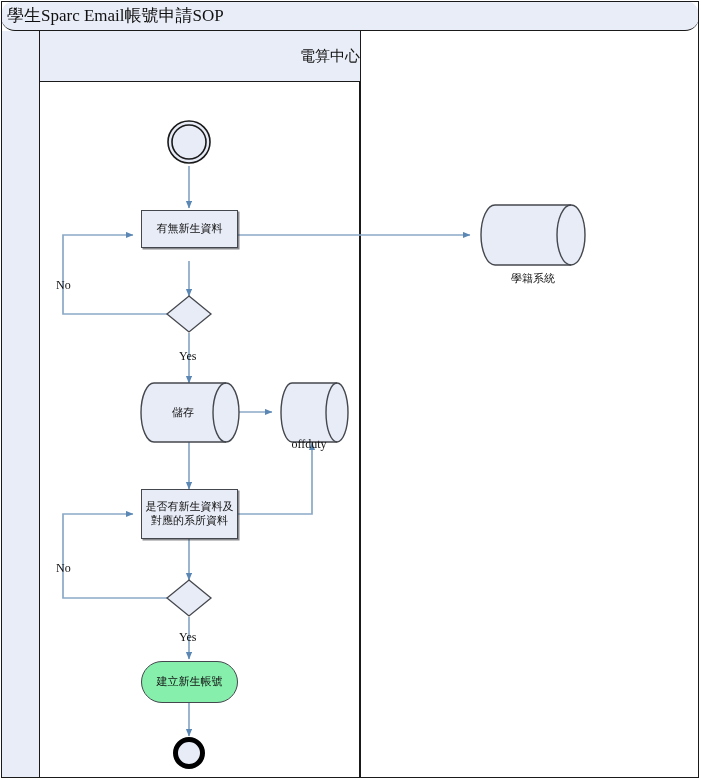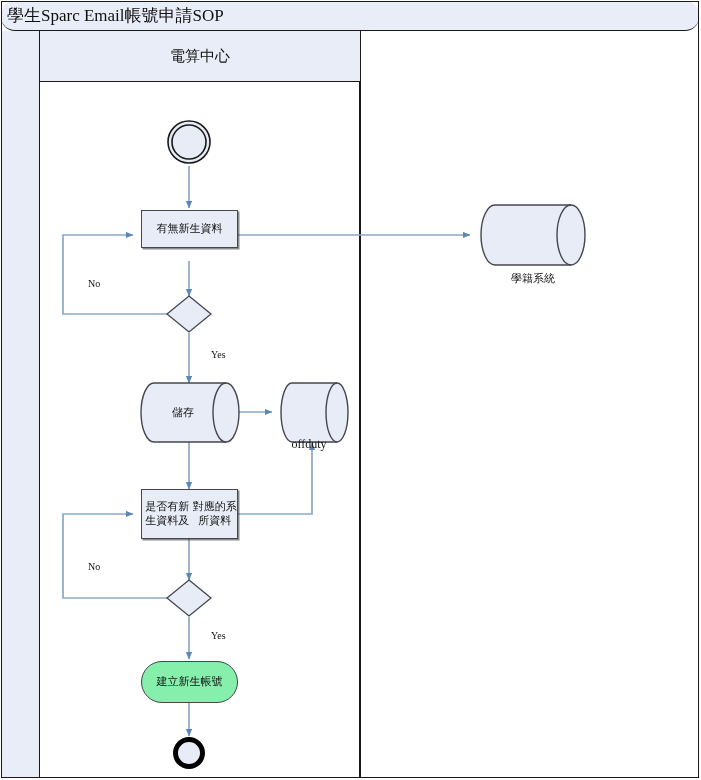--- a/index.html
+++ b/index.html
@@ -62,21 +62,21 @@
   
   .lane-head {
     position: absolute;
     top: 31px;
     height: 51px;
     background: #e9edf7;
     border-bottom: 1.5px solid #1a1a1a;
     box-sizing: border-box;
     display: flex;
     align-items: center;
-    justify-content: center;
+    justify-content: flex-end;
     font-size: 15px;
     color: #101010;
   }
   .lane-head-1 { left: 40px;  width: 320px; }
   .lane-head-2 { left: 360px; width: 339px; border-right: none; }
 
   
   .lane-divider {
     position: absolute;
     left: 359px;
@@ -135,24 +135,23 @@
   }
   
   .rounded {
     background: #86efac;
     border: 1.2px solid #44474d;
     border-radius: 24px;
   }
   
   .edge-label {
     position: absolute;
-    font-size: 10px;
+    font-size: 12px;
     color: #111111;
     white-space: nowrap;
-    margin-left: 32px;
   }
 </style>
 </head>
 <body>
 
 <div id="diagram-root">
 
   <div class="lane-body lane-body-1"></div>
   <div class="lane-body lane-body-2"></div>
 
@@ -247,21 +246,21 @@
 
   <div class="node" style="left:140px; top:383px; width:86px; height:59px;">
     <div class="node-label">儲存</div>
   </div>
 
   <div class="node" style="left:281px; top:383px; width:56px; height:59px;margin-top:32px;">
     <div class="node-label latin">offduty</div>
   </div>
 
   <div class="node proc" style="left:141px; top:489px; width:97px; height:50px;">
-    <div class="node-label" style="flex-direction:row;border-radius:17px;">
+    <div class="node-label" style="flex-direction:column;border-radius:17px;">
       <span>是否有新生資料及</span>
       <span>對應的系所資料</span>
     </div>
   </div>
 
   <div class="node rounded" style="left:141px; top:661px; width:97px; height:42px;">
     <div class="node-label">建立新生帳號</div>
   </div>
 
   <div class="edge-label" style="left:56px; top:278px;">No</div>

